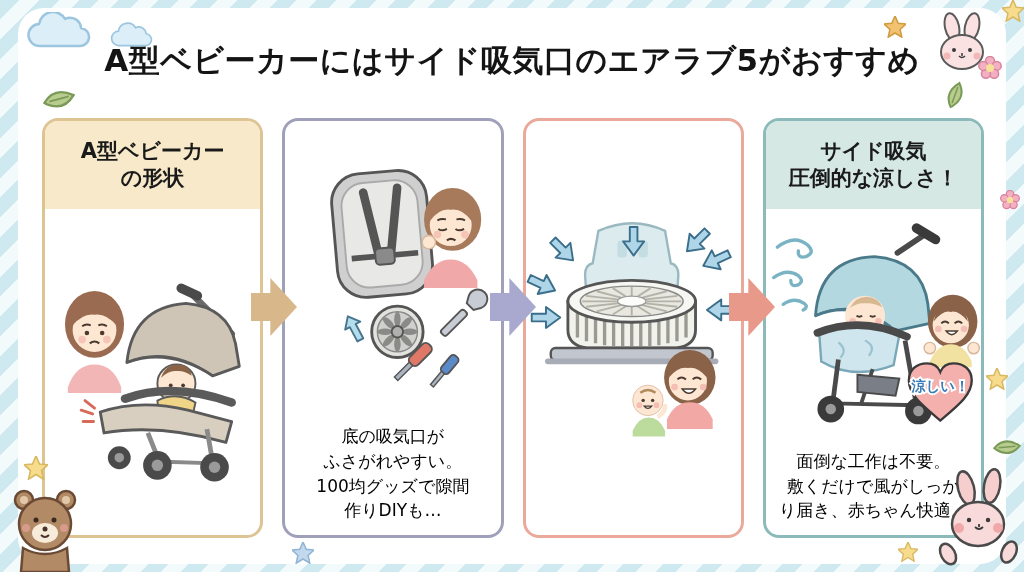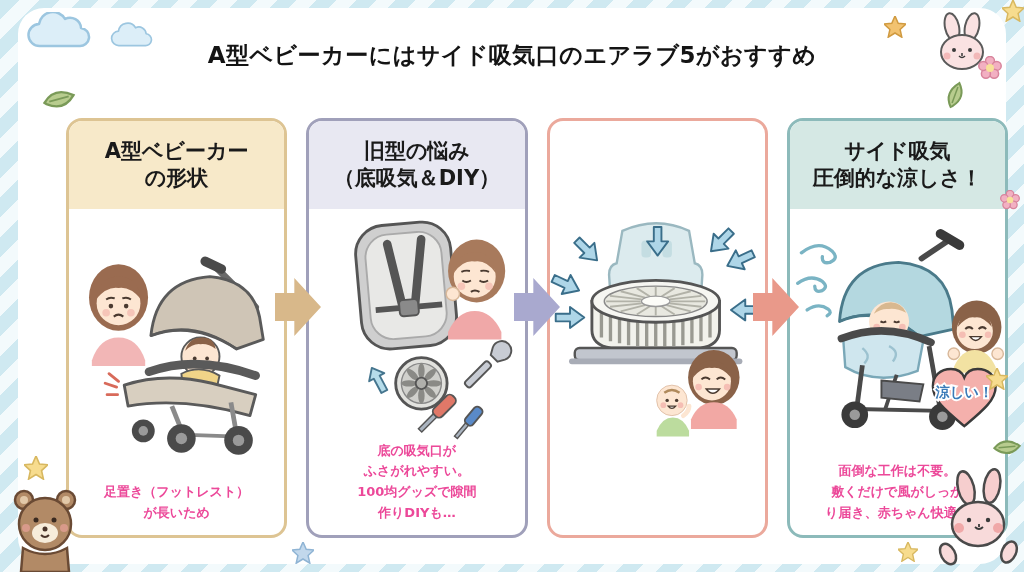--- a/index.html
+++ b/index.html
@@ -12,46 +12,46 @@
     position:relative; width:1024px; height:572px; overflow:hidden;
     background:repeating-linear-gradient(135deg,
       var(--stripe,#cfe9f1) 0 14px, var(--stripe2,#f3fafc) 14px 28px);
   }
   .panel {
     position:absolute; left:18px; top:8px; width:988px; height:556px;
     background:var(--panel,#ffffff); border-radius:26px;
   }
   .title {
     position:absolute; left:0; right:0; top:40px; text-align:center;
-    font-size:23px; font-weight:900; color:#141414; letter-spacing:.5px;
+    font-size:31px; font-weight:900; color:#141414; letter-spacing:.5px;
   }
   .cards {
     position:absolute; left:42px; top:118px; width:942px; height:420px;
-    display:flex; gap:19px;margin-left:24px;
+    display:flex; gap:19px;
   }
   .card {
     flex:1; background:#fff; border:3px solid var(--bc,#ccc);
     border-radius:16px; display:flex; flex-direction:column; overflow:hidden;
   }
   .card-header {
     background:var(--hbg,#eee); min-height:88px;
     display:flex; align-items:center; justify-content:center;
     padding:6px 2px;
   }
   .card-header span {
     white-space:pre-line; text-align:center; font-size:21px; font-weight:800;
     line-height:1.3; color:#1a1a1a;
   }
   .card-body { flex:1; position:relative; min-height:0; }
   .card-body svg { position:absolute; inset:0; width:100%; height:100%; }
   .card-caption {
     text-align:center; padding:0 3px 12px;
   }
   .card-caption span {
-    white-space:pre-line; font-size:13px; font-weight:700; line-height:1.45; color:#ec4899;
+    white-space:pre-line; font-size:17px; font-weight:400; line-height:1.45; color:#000000;
   }
   .flow-arrow {
     position:absolute; top:160px; width:46px; height:58px; z-index:5;
     clip-path:polygon(0 26%, 42% 26%, 42% 0, 100% 50%, 42% 100%, 42% 74%, 0 74%);
   }
   .flow-arrow.a1 { left:209px; }
   .flow-arrow.a2 { left:448px; }
   .flow-arrow.a3 { left:687px; }
   .deco { position:absolute; z-index:6; }
 </style>
@@ -107,31 +107,23 @@
             <path d="M118,214 L178,216" stroke="#8a8a8a" stroke-width="4"></path>
             <circle cx="78" cy="210" r="12" fill="#4a4a4a"></circle>
               <circle cx="78" cy="210" r="5" fill="#9a9a9a"></circle>
             <circle cx="118" cy="218" r="15" fill="#4a4a4a"></circle>
               <circle cx="118" cy="218" r="6" fill="#9a9a9a"></circle>
             <circle cx="178" cy="220" r="15" fill="#4a4a4a"></circle>
               <circle cx="178" cy="220" r="6" fill="#9a9a9a"></circle>
           </g>
         </svg>
       </div>
-      <div class="card-caption">
-        <span>足置き（フットレスト）
-が長いため</span>
-      </div>
     </div>
 
     <div class="card" style="--bc: #a0a0ba; --hbg: #e8e8f2;">
-      <div class="card-header">
-        <span>旧型の悩み
-（底吸気＆DIY）</span>
-      </div>
       <div class="card-body">
         <svg viewBox="0 0 226 240" preserveAspectRatio="xMidYMid meet">
           <g transform="rotate(-5 105 80)">
             <rect x="52" y="14" width="100" height="130" rx="30" fill="#cfcfcf" stroke="#555" stroke-width="3"></rect>
             <rect x="62" y="24" width="80" height="110" rx="24" fill="#e8e8e6" stroke="#aaa" stroke-width="2"></rect>
             <path d="M86,34 L96,98" stroke="#555" stroke-width="9" stroke-linecap="round"></path>
             <path d="M122,32 L110,98" stroke="#555" stroke-width="9" stroke-linecap="round"></path>
             <path d="M68,102 L138,102" stroke="#555" stroke-width="6"></path>
             <rect x="93" y="94" width="20" height="17" rx="4" fill="#8a8a8a" stroke="#555" stroke-width="2"></rect>
           </g>

